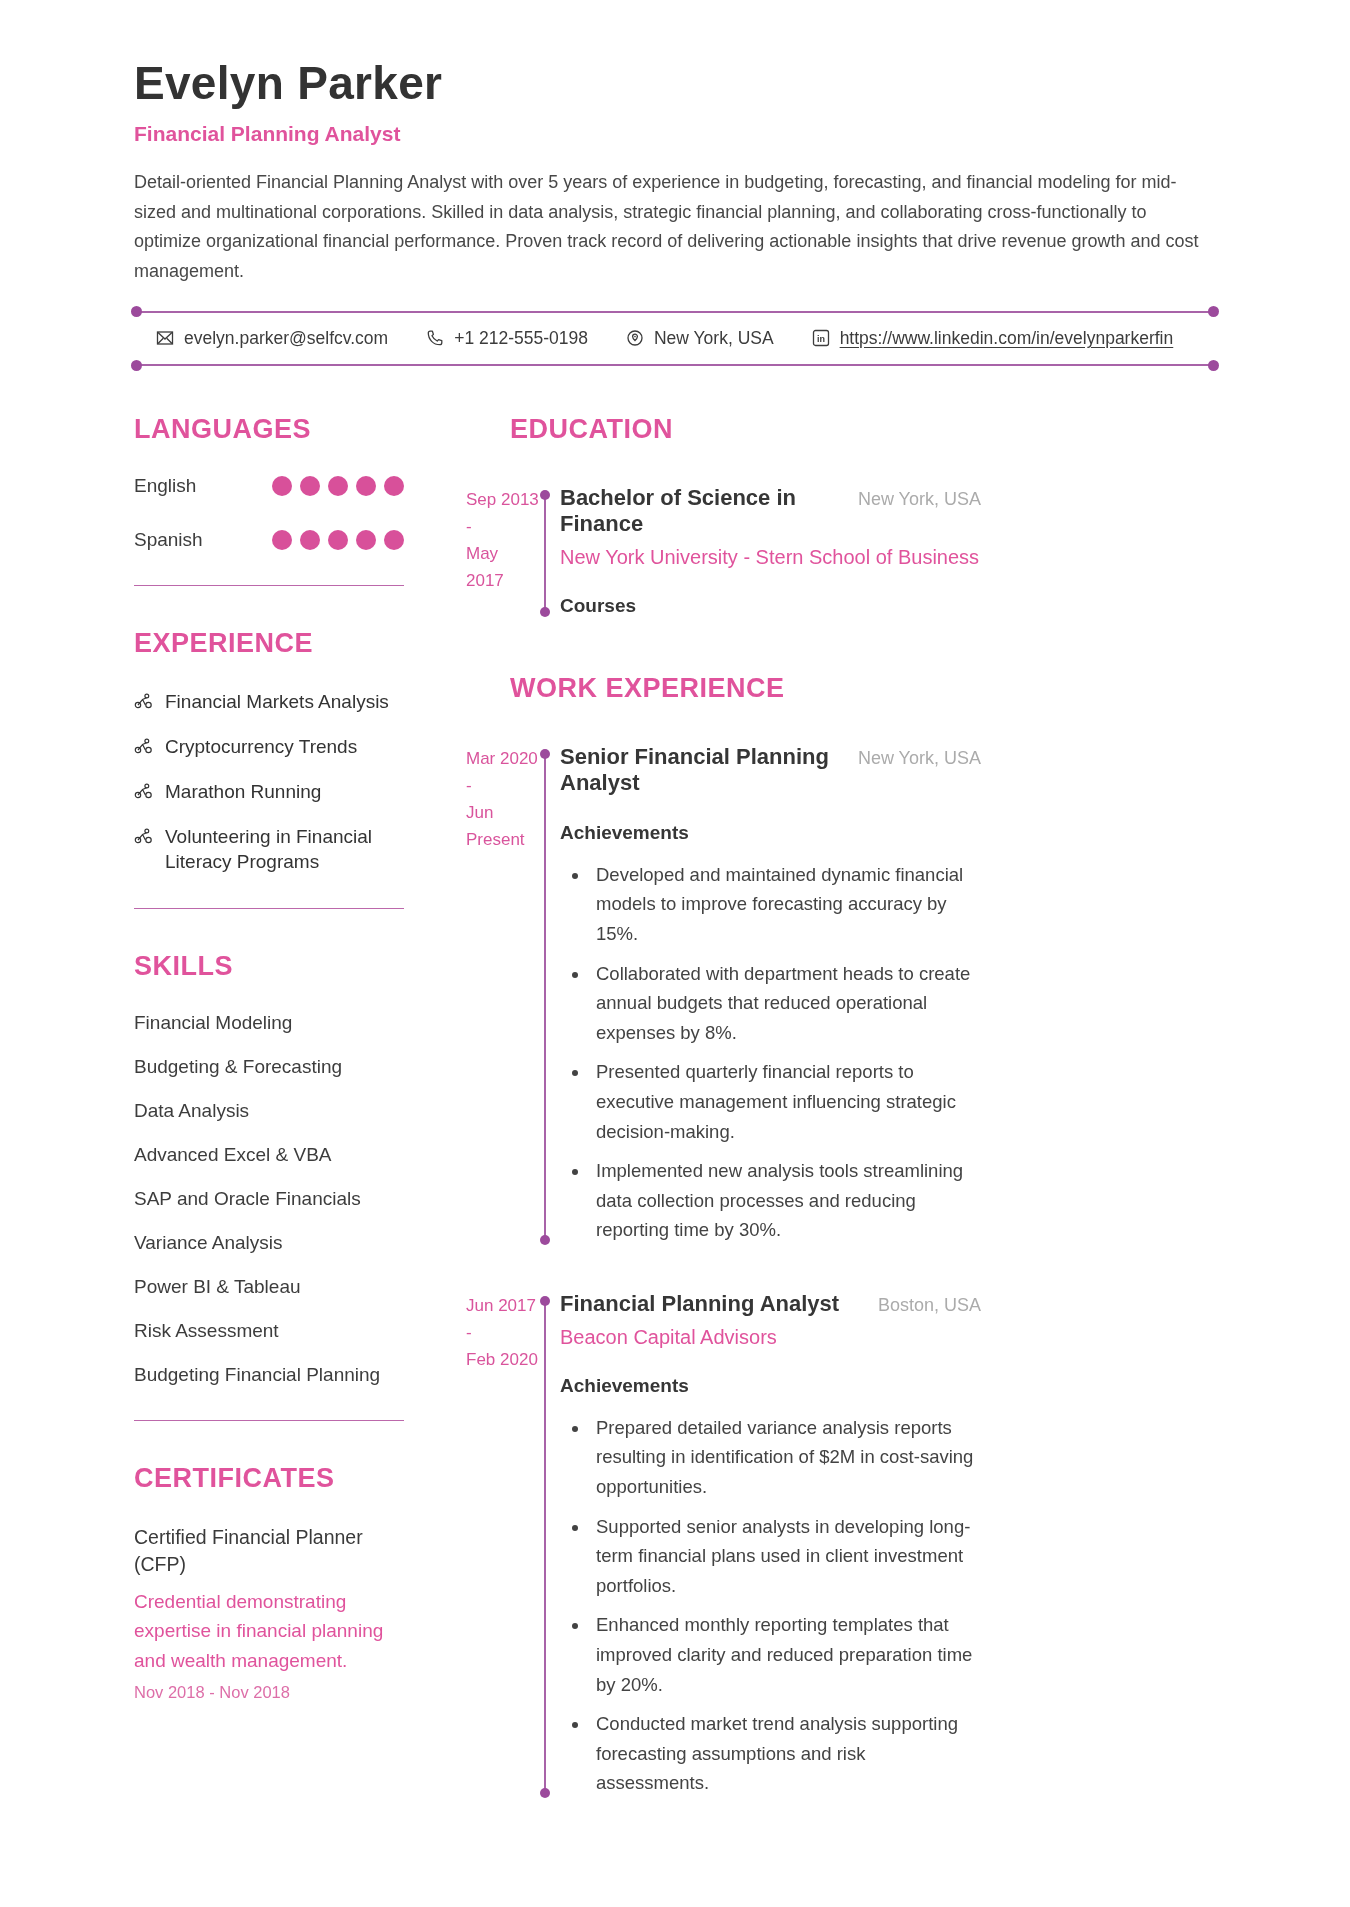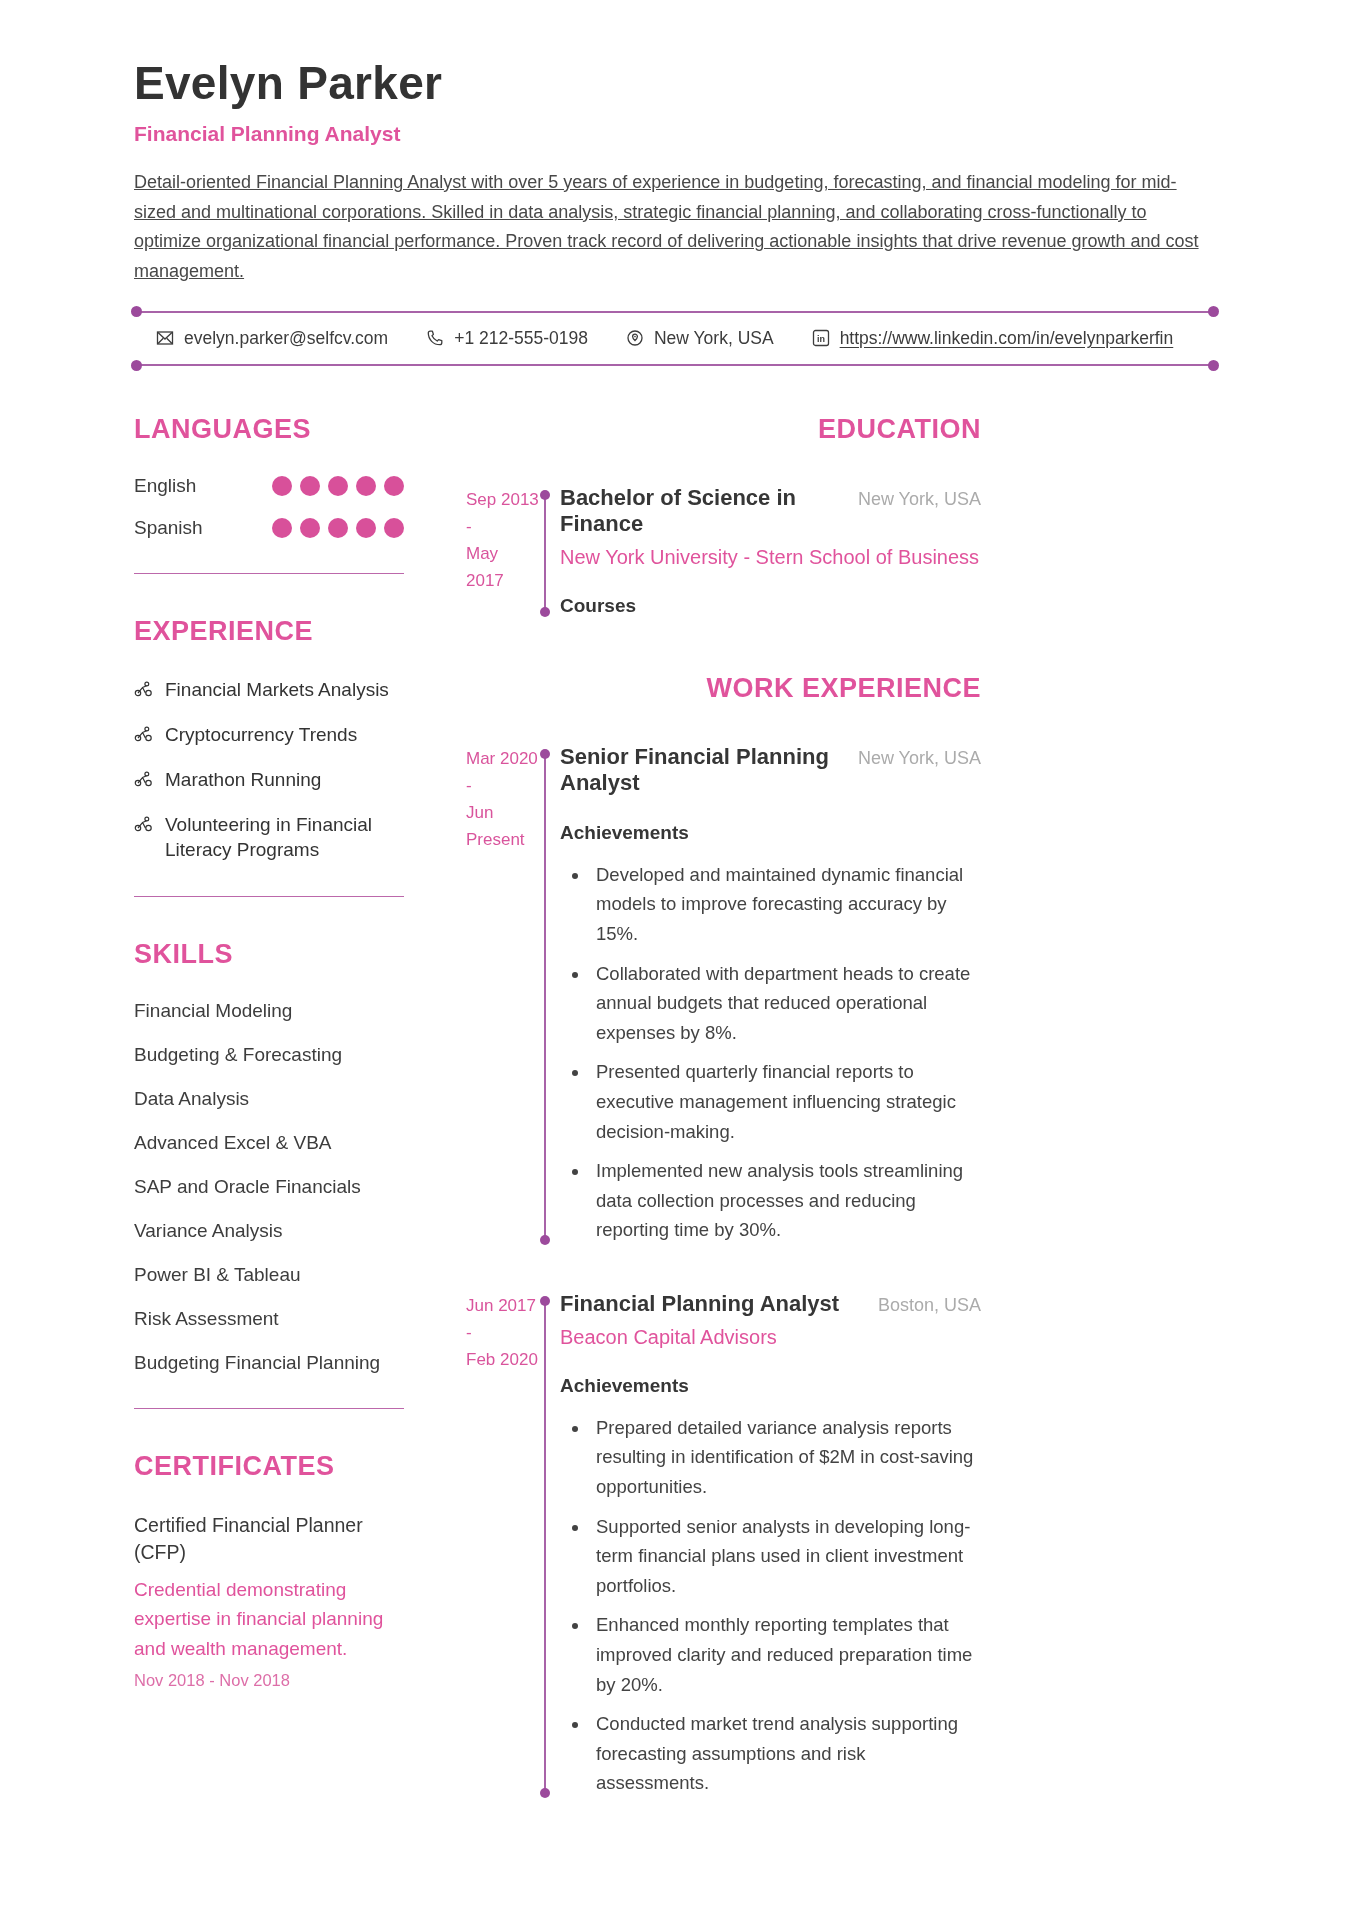--- a/index.html
+++ b/index.html
@@ -3,56 +3,56 @@
 <meta charset="utf-8">
 <style>
   * { box-sizing: border-box; }
   html, body { margin: 0; padding: 0; background: #ffffff; }
   body { font-family: "Liberation Sans", sans-serif; color: #3d3d3d; }
   .page { width: 1208px; min-height: 1907px; margin: 0 auto; background: #fff; padding: 56px 63px 60px; }
 
   
   .name { font-size: 46px; font-weight: 800; color: #333333; letter-spacing: 0.3px; margin: 0; }
   .role { font-size: 21px; font-weight: bold; color: #e0539c; margin-top: 12px; }
-  .summary { font-size: 18px; line-height: 1.65; color: #484848; margin-top: 22px; max-width: 1200px; text-decoration: underline; }
+  .summary { font-size: 18px; line-height: 1.65; color: #484848; margin-top: 22px; max-width: 1200px; }
 
   
   .contact-bar { position: relative; margin-top: 24px; border-top: 2px solid #a863a8; border-bottom: 2px solid #a863a8; padding: 15px 22px; display: flex; align-items: center; gap: 38px; }
   .contact-item { display: flex; align-items: center; gap: 10px; font-size: 17.5px; color: #3c3c3c; white-space: nowrap; }
   .contact-item svg { flex: 0 0 auto; display: block; }
   .contact-link { color: #3c3c3c; text-decoration: underline; text-underline-offset: 3px; }
   .cap-dot { position: absolute; width: 11px; height: 11px; border-radius: 50%; background: #9c4a9c; }
   .cap-dot.tl { top: -7px; left: -3px; }
   .cap-dot.tr { top: -7px; right: -3px; }
   .cap-dot.bl { bottom: -7px; left: -3px; }
   .cap-dot.br { bottom: -7px; right: -3px; }
 
   
   .main { display: grid; grid-template-columns: 270px 1fr; column-gap: 62px; margin-top: 48px; }
 
   
   .side-section { border-bottom: 1px solid #bc68ab; padding-bottom: 34px; margin-bottom: 42px; }
   .side-section.last { border-bottom: none; padding-bottom: 0; margin-bottom: 0; }
   .side-heading { font-size: 27px; font-weight: 800; color: #e0539c; letter-spacing: 0.5px; margin: 0 0 30px; }
-  .lang-row { display: flex; justify-content: space-between; align-items: center; font-size: 19px; color: #3d3d3d; margin-bottom: 20px; }
+  .lang-row { display: flex; justify-content: space-between; align-items: center; font-size: 19px; color: #3d3d3d; margin-bottom: 32px; }
   .lang-row:last-child { margin-bottom: 0; }
   .dots { display: flex; gap: 8px; }
   .dot { width: 20px; height: 20px; border-radius: 50%; background: #d8509a; }
   .interest { display: flex; align-items: flex-start; gap: 12px; font-size: 19px; line-height: 1.32; color: #333; margin-bottom: 20px; }
   .interest:last-child { margin-bottom: 0; justify-content: flex-end; }
   .interest svg { flex: 0 0 auto; margin-top: 4px; }
   .skill { font-size: 19px; color: #3d3d3d; margin-bottom: 22px; }
   .skill:last-child { margin-bottom: 0; }
   .cert-name { font-size: 19.5px; color: #3a3a3a; line-height: 1.4; }
   .cert-desc { font-size: 19px; color: #e0539c; line-height: 1.55; margin-top: 8px; }
   .cert-dates { font-size: 16.5px; color: #dd6ea8; margin-top: 8px; }
 
   
   .main-col { padding-right: 235px; }
-  .main-heading { font-size: 27px; font-weight: 800; color: #e0539c; letter-spacing: 0.5px; margin: 0 0 40px 44px; text-align: right; }
+  .main-heading { font-size: 27px; font-weight: 800; color: #e0539c; letter-spacing: 0.5px; margin: 0 0 40px 44px; }
   .section { margin-bottom: 56px; }
   .entry { display: grid; grid-template-columns: 74px 20px 1fr; margin-bottom: 46px; }
   .entry:last-child { margin-bottom: 0; }
   .entry-dates { font-size: 17px; color: #d9549c; line-height: 1.6; padding-top: 1px; }
   .entry-rail { position: relative; }
   .tl-line { position: absolute; left: 4px; top: 9px; bottom: 4px; width: 2px; background: #a863a8; }
   .tl-line::before, .tl-line::after { content: ""; position: absolute; left: -4px; width: 10px; height: 10px; border-radius: 50%; background: #9c4a9c; }
   .tl-line::before { top: -4px; }
   .tl-line::after { bottom: -4px; }
   .entry-head { display: flex; justify-content: space-between; align-items: baseline; gap: 16px; }

